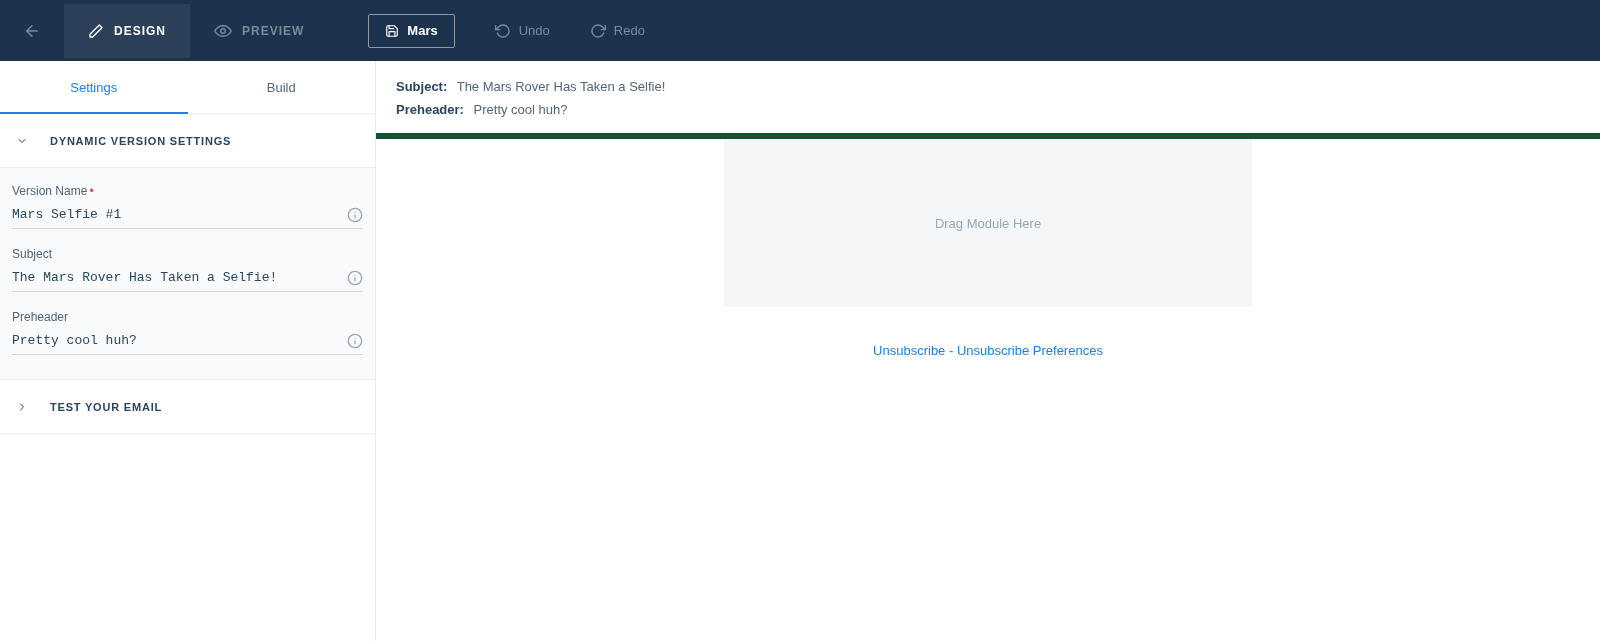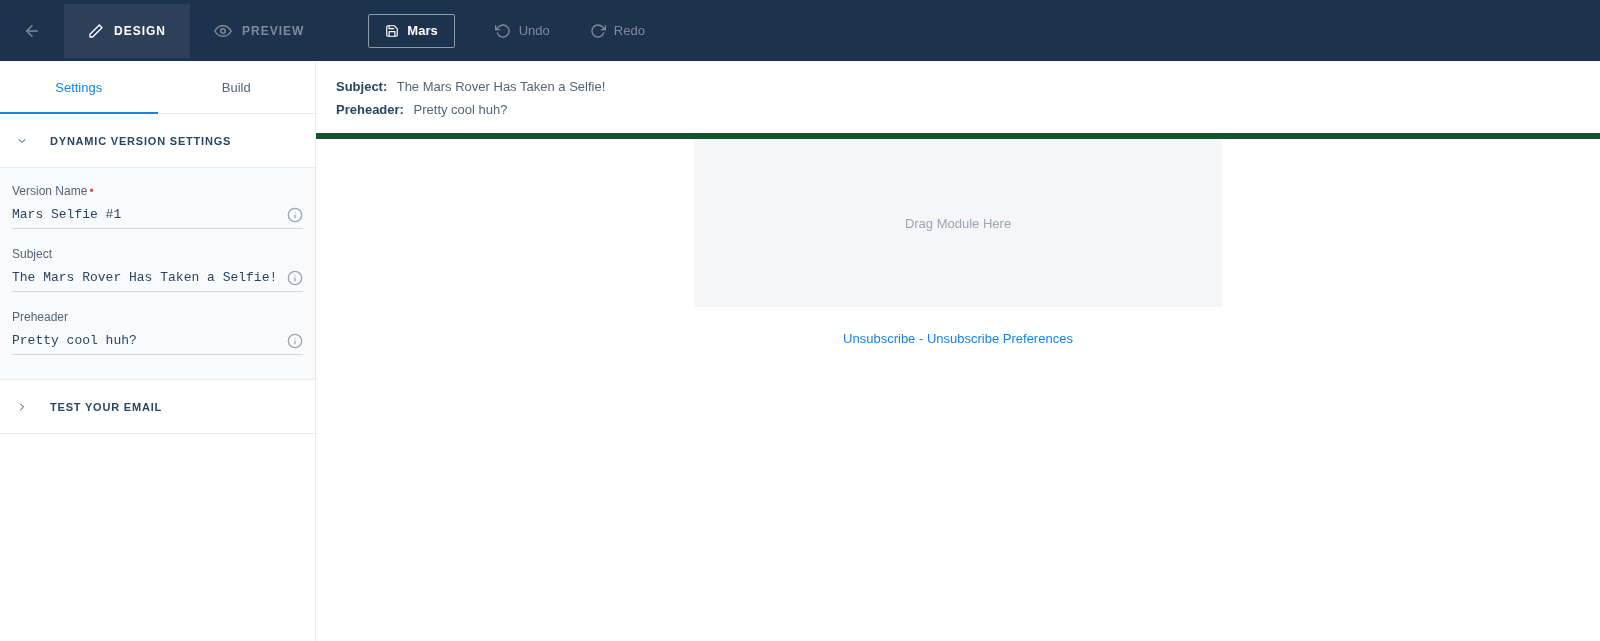--- a/index.html
+++ b/index.html
@@ -66,21 +66,21 @@
     font-size: 13px;
     margin-left: 40px;
     cursor: pointer;
   }
 
   
   .content { flex: 1; display: flex; min-height: 0; }
 
   
   .sidebar {
-    width: 316px;
+    width: 376px;
     border-right: 1px solid #e9ecef;
     background: #fff;
     display: flex;
     flex-direction: column;
   }
   .sb-tabs {
     display: flex;
     height: 53px;
     border-bottom: 1px solid #e9ecef;
   }
@@ -181,21 +181,21 @@
     height: 168px;
     margin-top: 0;
     background: #f4f6f8;
     display: flex;
     align-items: center;
     justify-content: center;
     color: #9aa7b3;
     font-size: 13px;
   }
   .unsub {
-    margin-top: 24px;
+    margin-top: 36px;
     font-size: 13px;
     color: #1a82e2;
   }
   .unsub a { color: #1a82e2; text-decoration: none; cursor: pointer; }
   .unsub .dash { color: #1a82e2; }
 
   svg { display: block; }
 </style>
 </head>
 <body>

